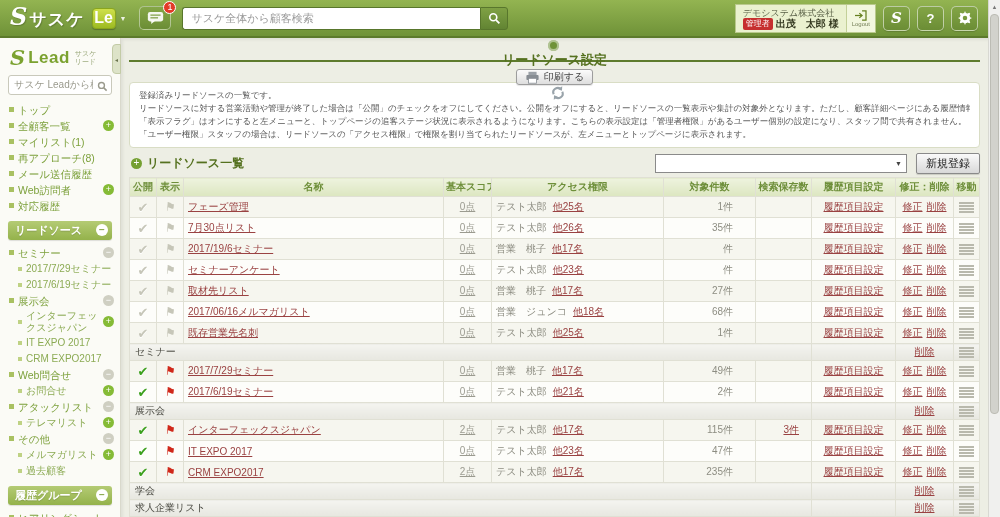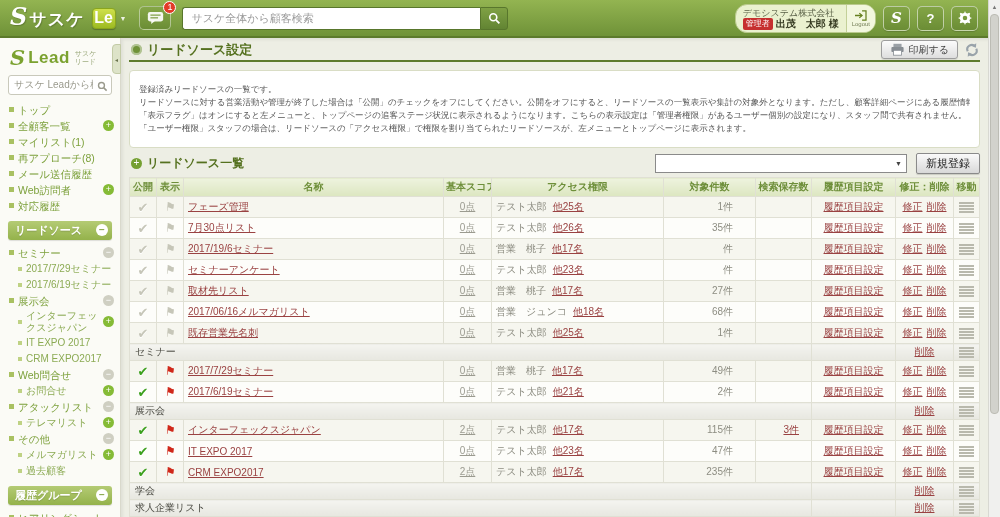--- a/index.html
+++ b/index.html
@@ -23,21 +23,21 @@
     display:flex; align-items:center; justify-content:center; }
   .chat-badge { position:absolute; top:-6px; right:-6px; min-width:13px; height:13px; border-radius:7px;
     background:#e23b28; border:1px solid #fff; color:#fff; font-size:9px; line-height:11px; text-align:center; padding:0 2px; }
   .search-wrap { display:flex; align-items:center; margin-left:4px; }
   .search-input { width:298px; height:23px; border:1px solid #58762c; border-right:none;
     border-radius:3px 0 0 3px; padding:0 8px; font-size:11px; color:#333; background:#fff; }
   .search-input::placeholder { color:#999; }
   .search-btn { width:28px; height:23px; border:1px solid #58762c; border-radius:0 3px 3px 0;
     background:linear-gradient(#7fa144,#628433); display:flex; align-items:center; justify-content:center; cursor:pointer; }
   .top-spacer { flex:1; }
-  .userbox { height:29px; background:#eaf1cf; border:1px solid #b9c98c; border-radius:12px;
+  .userbox { height:29px; background:#eaf1cf; border:1px solid #b9c98c; border-radius:0;
     display:flex; align-items:stretch; overflow:hidden;margin-left:48px; }
   .userbox .uinfo { padding:2px 7px 1px; display:flex; flex-direction:column; justify-content:center; }
   .ucompany { font-size:9px; color:#5a6147; line-height:10px; }
   .uline2 { display:flex; align-items:center; gap:3px; line-height:12px; }
   .role-badge { background:#c62f2f; color:#fff; font-size:8px; padding:0 3px; border-radius:2px; }
   .uname { font-size:10px; color:#33381f; font-weight:bold; }
   .logout-seg { border-left:1px solid #c3d098; padding:2px 5px; display:flex; flex-direction:column;
     align-items:center; justify-content:center; background:#f2f7de; cursor:pointer; }
   .logout-seg .llabel { font-size:6px; color:#77815a; }
   .sq-btn { width:27px; height:25px; border-radius:5px; background:linear-gradient(#83a546,#6b8d35);
@@ -75,30 +75,30 @@
   .sec-bar { height:19px; margin:7px 2px 5px 0; border-radius:3px; padding:0 4px 0 7px;
     background:linear-gradient(#b4cb74,#94b24b); display:flex; align-items:center; cursor:pointer;
     box-shadow:0 1px 1px rgba(0,0,0,.12); }
   .sec-bar .stitle { flex:1; color:#fff; font-size:11px; font-weight:bold; text-shadow:0 1px 1px rgba(0,0,0,.15); }
   .sec-bar .sminus { width:12px; height:12px; border-radius:50%; background:#fff; color:#8aa94e;
     font-size:10px; line-height:11px; text-align:center; font-weight:bold; }
 
   
   .main { position:absolute; left:121px; top:38px; width:867px; height:479px;
     padding:2px 8px 0 8px; background:#edeee4; box-shadow:inset 2px 2px 3px rgba(0,0,0,.06); }
-  .title-row { display:flex; align-items:center; height:22px; border-bottom:2px solid #5e7b2d; padding-bottom:1px; }
+  .title-row { display:flex; align-items:center; height:22px; border-bottom:2px solid #5e7b2d; padding-bottom:1px;flex-direction:column; }
   .dot-icon { width:11px; height:11px; border-radius:50%; background:#6f9238;
     box-shadow:inset 0 0 0 2px rgba(255,255,255,.45); margin:0 5px 0 2px; flex:none; }
   .page-title { font-size:13px; font-weight:bold; color:#55711f; flex:1; }
   .print-btn { display:flex; align-items:center; gap:4px; height:19px; padding:0 8px;
     background:linear-gradient(#fbfbfb,#dedede); border:1px solid #9d9d9d; border-radius:3px;
     font-size:10px; color:#444; cursor:pointer; box-shadow:0 1px 1px rgba(0,0,0,.1); }
   .refresh-btn { margin-left:6px; cursor:pointer; display:flex; }
-  .desc-box { margin-top:8px; background:#fff; border:1px solid #d9ddc5; border-radius:4px;
-    padding:12px 9px; }
+  .desc-box { margin-top:20px; background:#fff; border:1px solid #d9ddc5; border-radius:4px;
+    padding:6px 9px; }
   .desc-line { font-size:8.5px; color:#555; line-height:13px; white-space:nowrap; overflow:hidden; }
   .list-row { display:flex; align-items:center; height:22px; margin-top:4px; }
   .plus-icon { width:11px; height:11px; border-radius:50%; background:#75a032; color:#fff;
     font-size:10px; line-height:10px; text-align:center; margin:0 5px 0 2px; flex:none; }
   .list-title { font-size:12px; font-weight:bold; color:#55711f; flex:1; }
   .copy-select { position:relative; width:252px; height:19px; background:#fff; border:1px solid #8a8a8a;
     font-size:9.5px; color:#333; padding:3px 16px 0 5px; cursor:pointer; white-space:nowrap; overflow:hidden; }
   .copy-select .caret { position:absolute; right:4px; top:5px; font-size:7px; color:#444; }
   .register-btn { margin-left:9px; height:21px; padding:0 9px; background:linear-gradient(#fafafa,#d8d8d8);
     border:1px solid #8a8a8a; border-radius:2px; font-size:11px; color:#222; cursor:pointer;

